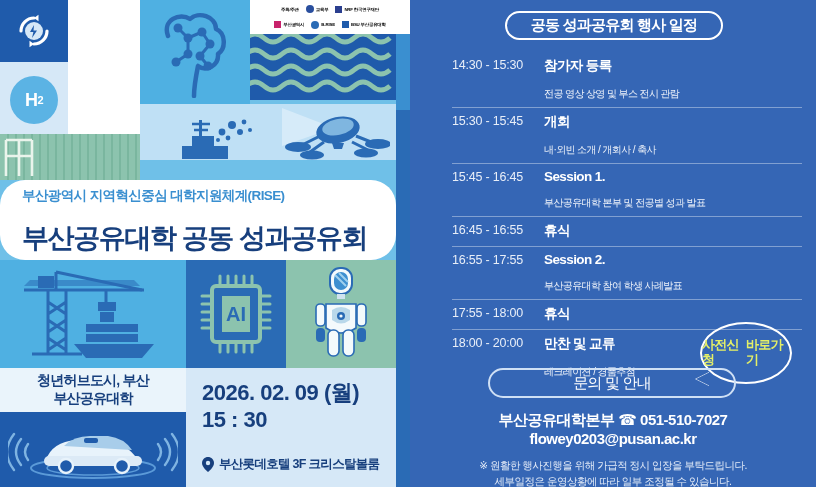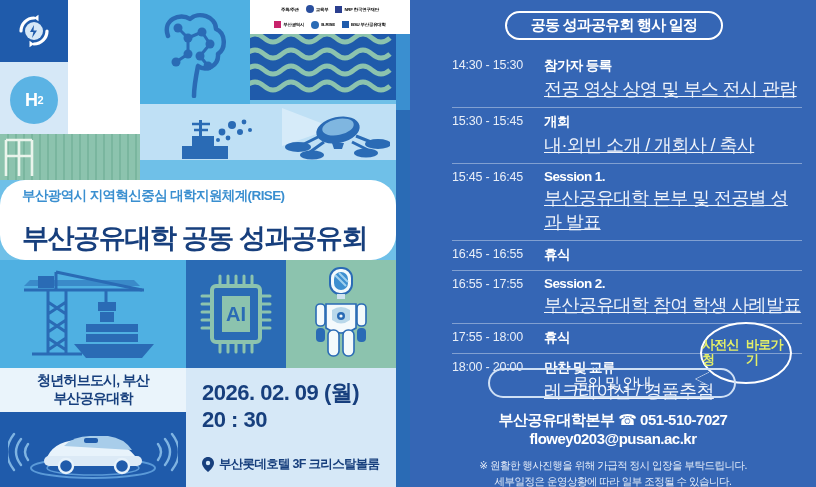--- a/index.html
+++ b/index.html
@@ -93,21 +93,21 @@
     display: flex; align-items: center; justify-content: center;
     font-size: 15px; font-weight: bold; letter-spacing: -0.8px;
   }
 
   .sched { position: absolute; left: 42px; top: 52px; width: 350px; }
   .srow { display: flex; padding: 5px 0 6px 0; border-bottom: 1px solid rgba(255,255,255,0.38); }
   .srow:last-child { border-bottom: none; }
   .stime { width: 92px; flex: none; font-size: 12.5px; color: #e8eef8; letter-spacing: -0.2px; padding-top: 1px; }
   .sbody { flex: 1; }
   .stitle { font-size: 13.5px; font-weight: bold; letter-spacing: -0.6px; }
-  .sdesc { font-size: 18px; color: #f0f4fb; letter-spacing: -0.6px; margin-top: 2px; text-decoration: underline; }
+  .sdesc { font-size: 10px; color: #f0f4fb; letter-spacing: -0.6px; margin-top: 12px; }
 
   .contact-pill {
     position: absolute; left: 78px; top: 368px; width: 248px; height: 30px;
     border: 2px solid #cfe0f5; border-radius: 16px;
     display: flex; align-items: center; justify-content: center;
     font-size: 15px; font-weight: normal; letter-spacing: -0.8px;
   }
   .bubble {
     position: absolute; left: 290px; top: 322px; width: 92px; height: 62px;
     border: 2px solid #ffffff; border-radius: 50%;
@@ -332,21 +332,21 @@
         <rect x="76" y="20" width="14" height="5" rx="2" fill="#1f5bab"></rect>
         <g stroke="#7fb4e2" stroke-width="2.4" fill="none" stroke-linecap="round">
           <path d="M20 26 q-6 8 0 16 M13 21 q-10 13 0 26 M6 16 q-14 18 0 36"></path>
           <path d="M150 26 q6 8 0 16 M157 21 q10 13 0 26 M164 16 q14 18 0 36"></path>
         </g>
       </svg>
     </div>
 
     <div class="datebox">
       <div class="date-main">2026. 02. 09 (월)</div>
-      <div class="date-main">20 : 30</div>
+      <div class="date-main">15 : 30</div>
       <div class="venue-row">
         <svg width="12" height="15" viewBox="0 0 12 15">
           <path d="M6 0 C2.7 0 0 2.7 0 6 c0 4.4 6 9 6 9 s6 -4.6 6 -9 c0 -3.3 -2.7 -6 -6 -6 z" fill="#173f7d"></path>
           <circle cx="6" cy="6" r="2.2" fill="#d6e8f7"></circle>
         </svg>
         <span class="venue-text">부산롯데호텔 3F 크리스탈볼룸</span>
       </div>
     </div>
   </div>
 

